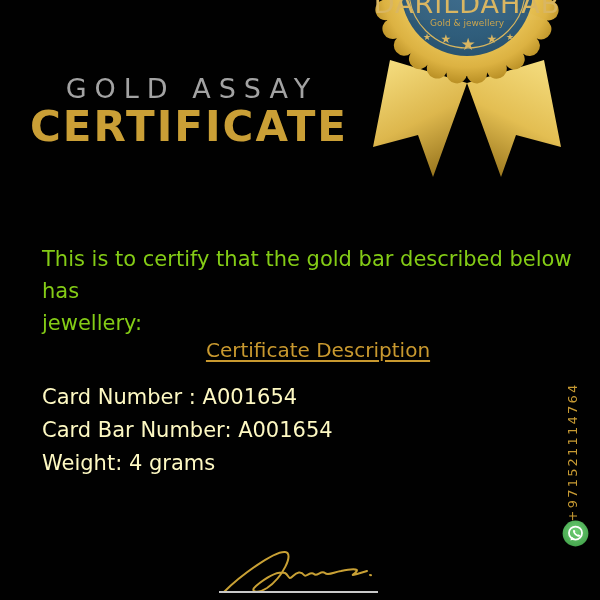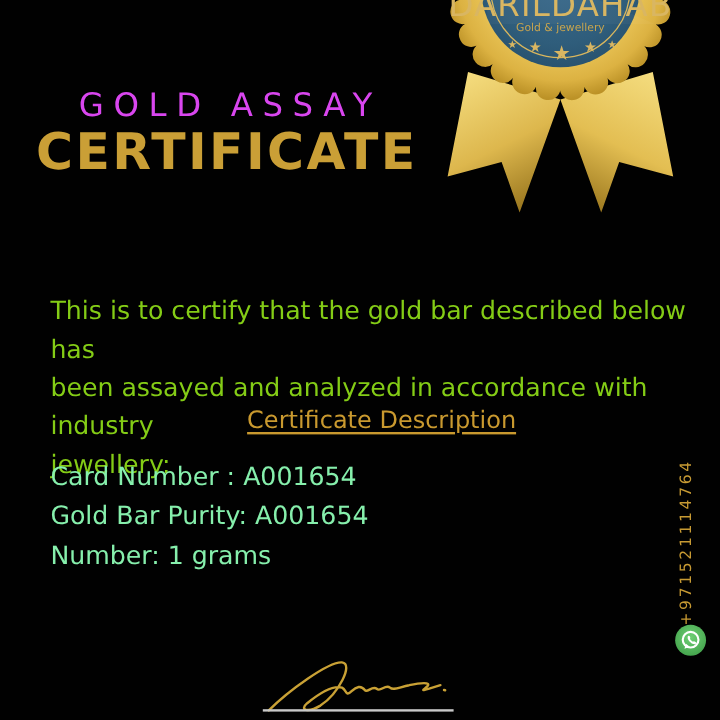--- a/index.html
+++ b/index.html
@@ -4,37 +4,37 @@
 <style>
   html,body{margin:0;padding:0;}
   body{
     width:600px;height:600px;background:#010101;overflow:hidden;position:relative;
     font-family:"DejaVu Sans","Liberation Sans",sans-serif;
   }
   .abs{position:absolute;}
   
   .title-block{left:0;top:74px;width:376px;text-align:center;}
   .title-sub{
-    font-size:27px;font-weight:400;letter-spacing:8px;color:#d946ef;
+    font-size:27px;font-weight:400;letter-spacing:8px;color:#a3a3a3;
     margin:0;line-height:1.1;text-indent:8px;
   }
   .title-main{
     font-size:42px;font-weight:800;letter-spacing:2px;color:#CA9F36;
     margin:2px 0 0 0;line-height:1.0;text-indent:2px;
   }
   
   .intro{left:42px;top:243px;width:530px;color:#84cc16;font-size:21px;line-height:32px;}
   
   .section-link-wrap{left:0;top:338px;width:578px;text-align:center;padding-left:29px;}
   .section-link{
     color:#C9992F;font-size:20px;text-decoration:underline;cursor:pointer;
     text-underline-offset:3px;
   }
   
-  .details{left:42px;top:381px;color:#86efac;font-size:21px;line-height:33px;}
+  .details{left:42px;top:381px;color:#fef9c3;font-size:21px;line-height:33px;}
   .details .row span{white-space:pre;}
   
   .phone{
     left:572px;top:452px;transform:translate(-50%,-50%) rotate(-90deg);
     color:#C79A33;font-size:13px;letter-spacing:2.2px;white-space:nowrap;cursor:pointer;
   }
   .wa-icon{left:562px;top:520px;width:27px;height:27px;cursor:pointer;}
   
   .badge{left:356px;top:0;width:240px;height:200px;}
   .badge text{font-family:"DejaVu Sans","Liberation Sans",sans-serif;}
@@ -92,37 +92,36 @@
   </g>
 </svg>
 
 <div class="abs title-block">
   <h2 class="title-sub">GOLD ASSAY</h2>
   <h1 class="title-main">CERTIFICATE</h1>
 </div>
 
 <div class="abs intro">
   <div>This is to certify that the gold bar described below has</div>
-  <div>been assayed and analyzed in accordance with industry</div>
   <div>jewellery:</div>
 </div>
 
 <div class="abs section-link-wrap">
   <span class="section-link">Certificate Description</span>
 </div>
 
 <div class="abs details">
   <div class="row">
     <span>Card Number :</span><span> </span><span>A001654</span>
   </div>
   <div class="row">
-    <span>Gold Bar Purity:</span><span> </span><span>A001654</span>
+    <span>Card Bar Number:</span><span> </span><span>A001654</span>
   </div>
   <div class="row">
-    <span>Number:</span><span> </span><span>1 grams</span>
+    <span>Weight:</span><span> </span><span>4 grams</span>
   </div>
 </div>
 
 <div class="abs phone">+971521114764</div>
 
 <svg class="abs wa-icon" viewBox="0 0 26 26">
   <defs>
     <radialGradient id="waGrad" cx="50%" cy="40%" r="70%">
       <stop offset="0%" stop-color="#6FCF75"></stop>
       <stop offset="100%" stop-color="#3E9E47"></stop>

